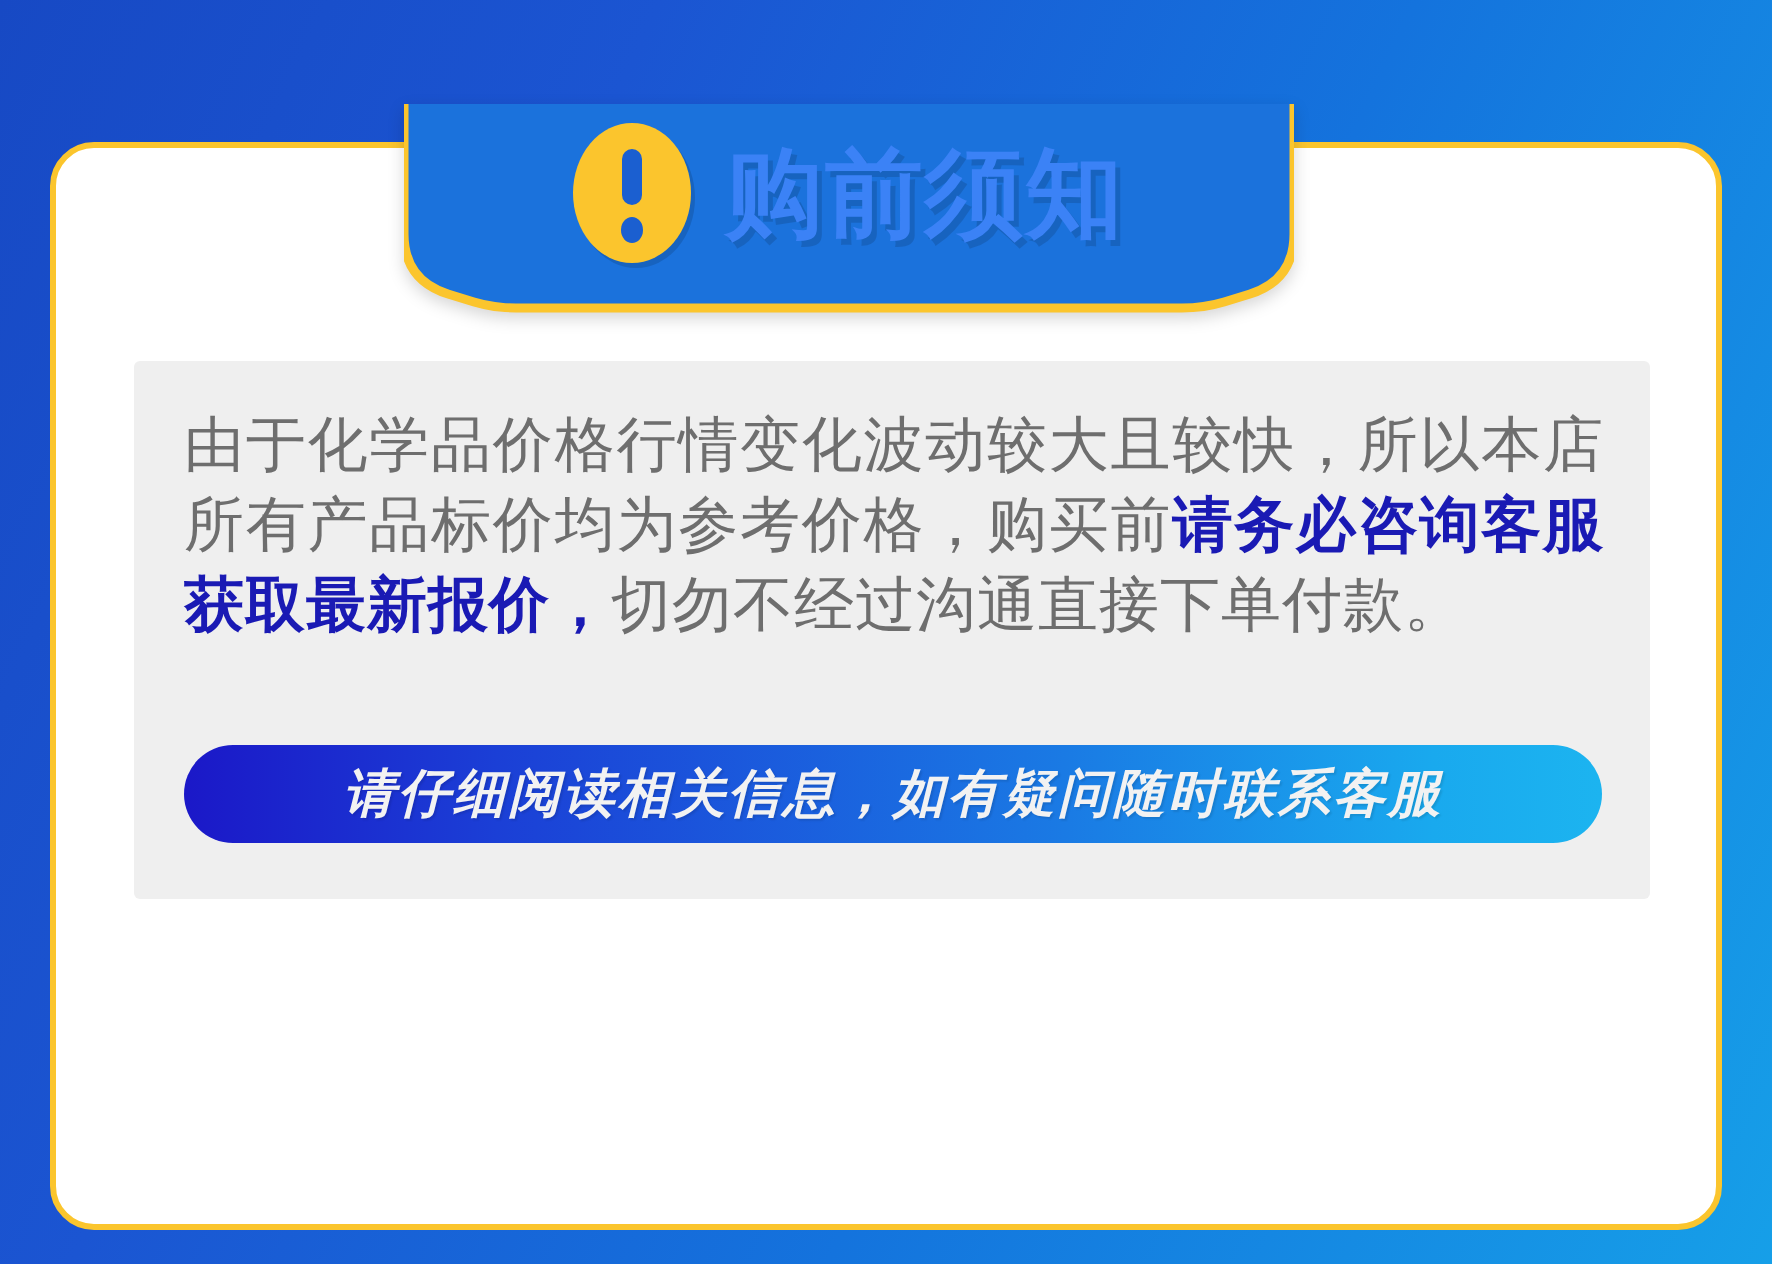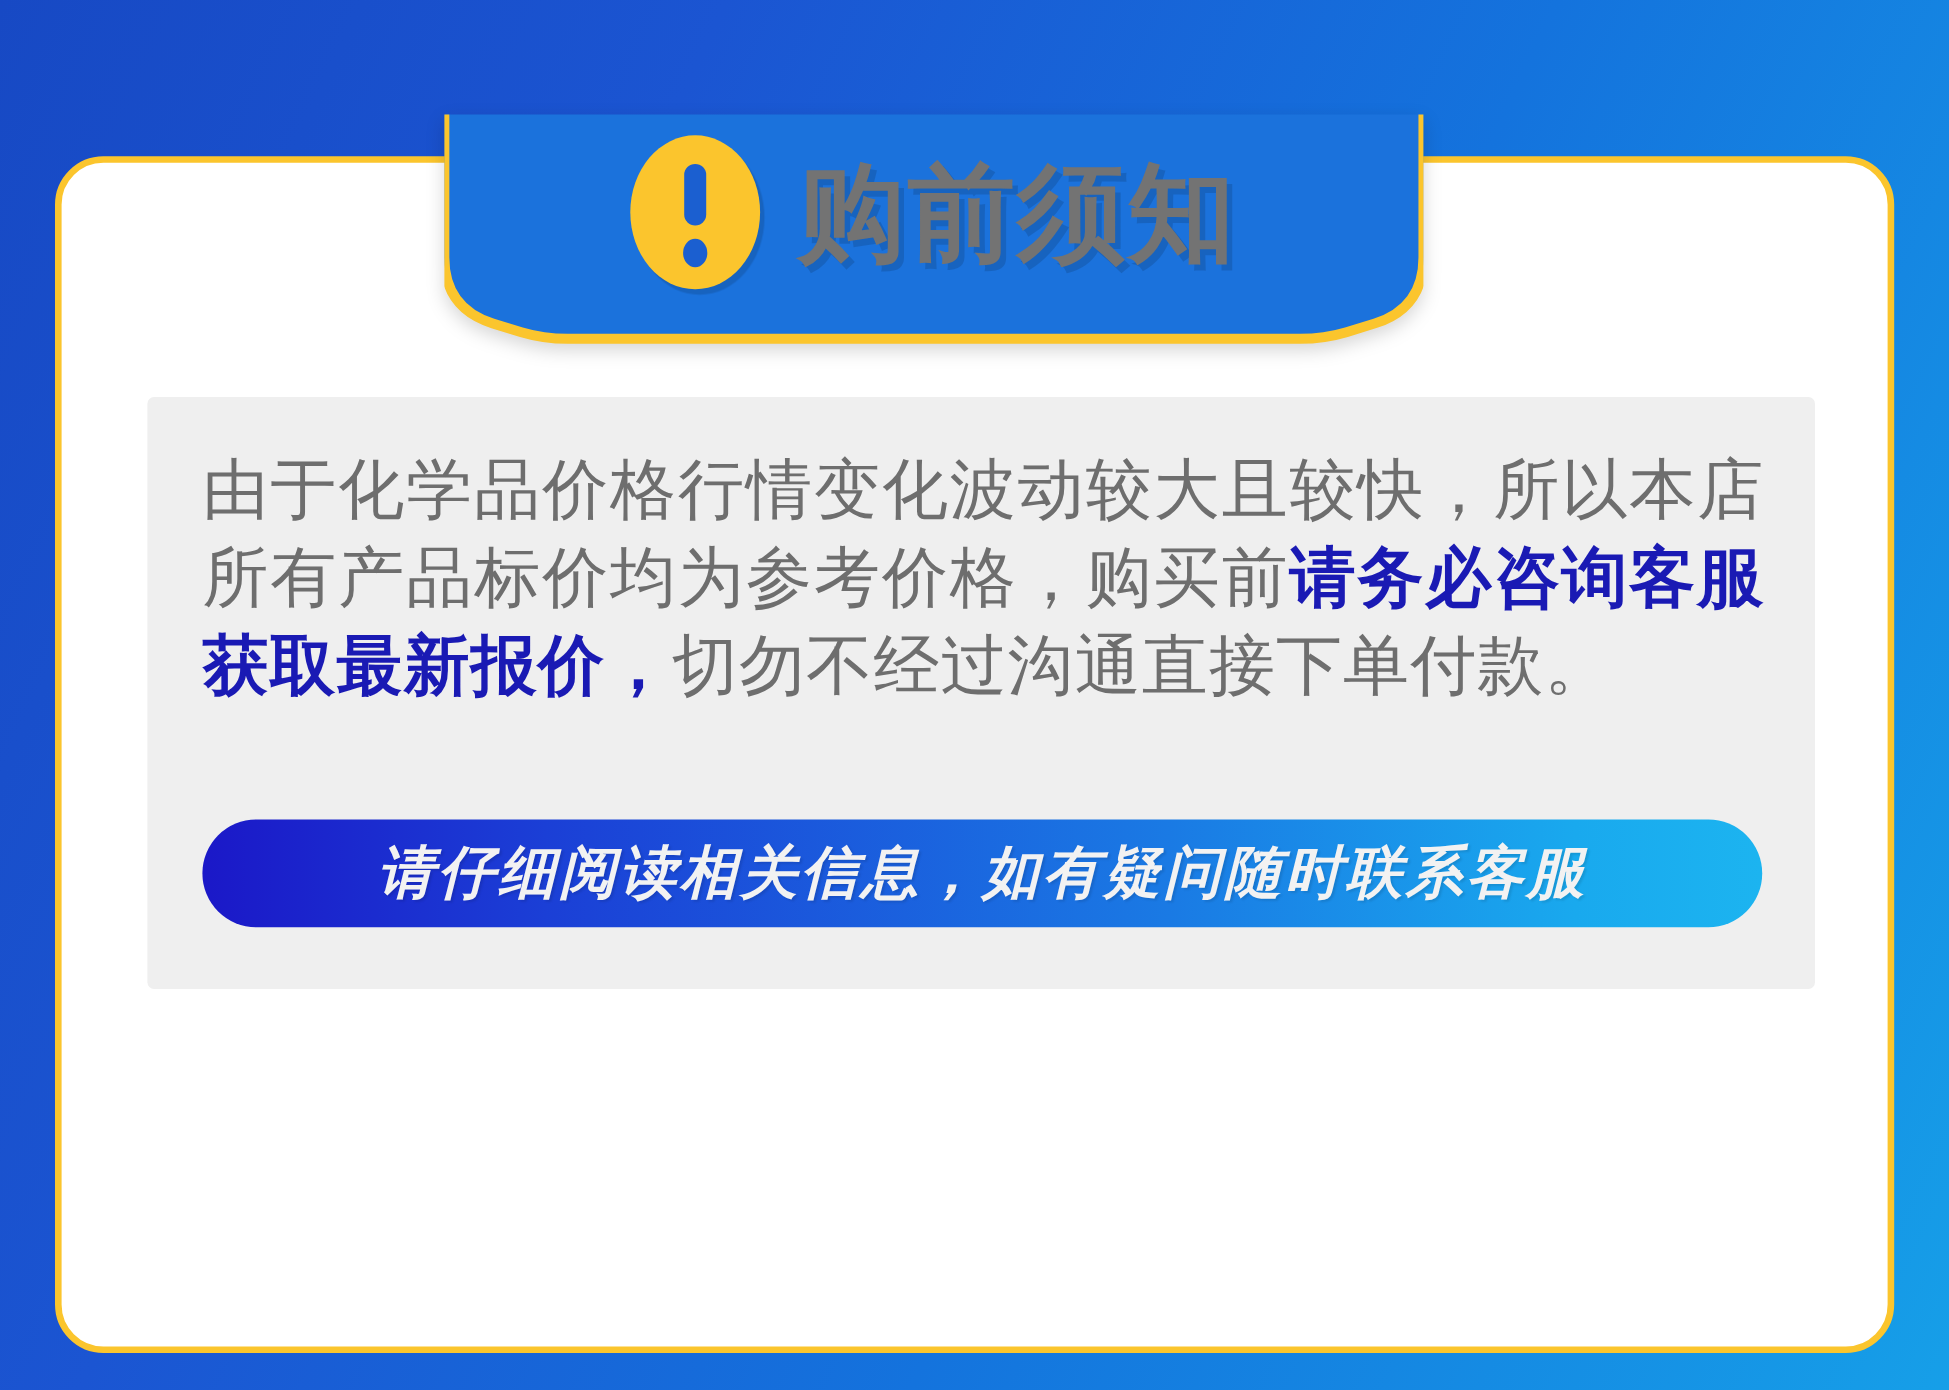--- a/index.html
+++ b/index.html
@@ -52,21 +52,21 @@
     background:#1b5fd0; border-radius:10px;
   }
   .excl-icon .dot {
     position:absolute; left:50%; top:94px;
     transform:translateX(-50%);
     width:22px; height:26px;
     background:#1b5fd0; border-radius:50%;
   }
   .banner-title {
     font-size:98px; font-weight:bold;
-    color:#737373;
+    color:#3b82f6;
     letter-spacing:2px;
     line-height:1;
     text-shadow:5px 6px 0 rgba(0,0,0,0.13);
     white-space:nowrap;
   }
 
   
   .panel {
     position:absolute;
     left:78px; top:213px;

